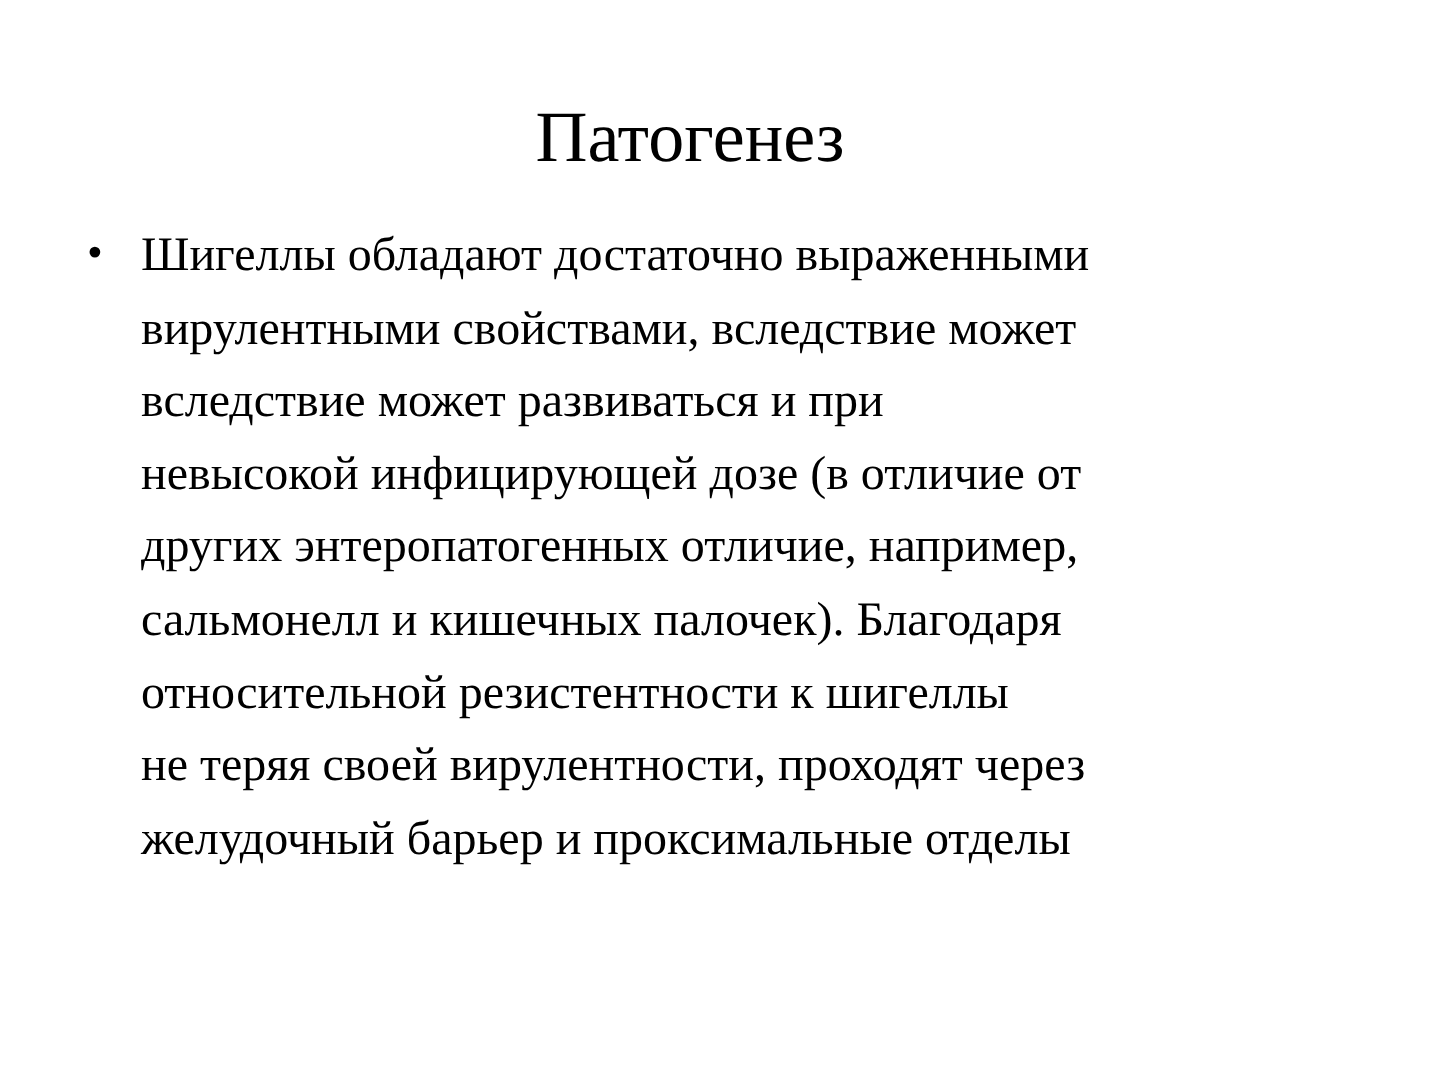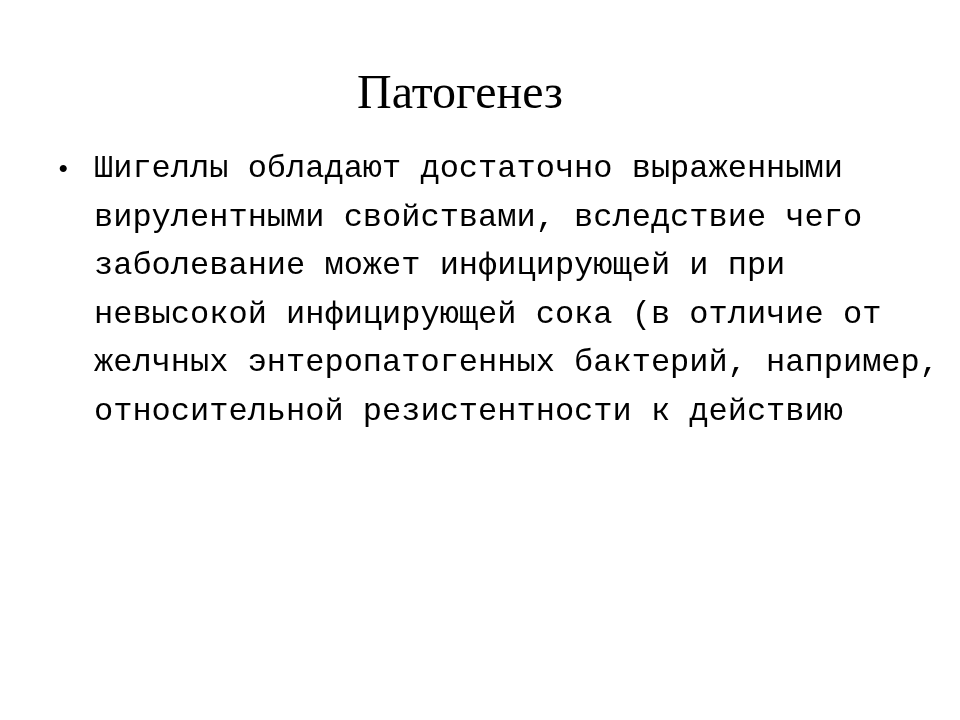--- a/index.html
+++ b/index.html
@@ -2,31 +2,34 @@
 <html><head>
 <meta charset="utf-8">
 <style>
   html, body { margin:0; padding:0; background:#ffffff; }
   body { width:960px; height:720px; position:relative; overflow:hidden;
          font-family:"Liberation Serif","DejaVu Serif",serif; color:#000; }
   .title { position:absolute; left:0; top:62px; width:920px; text-align:center;
            font-size:48px; line-height:60px; }
   .bullet-wrap { position:absolute; left:58px; top:145px; width:860px; }
   .bullet { position:absolute; left:0; top:0; font-size:30px; line-height:48px; }
-  .body-text { position:absolute; left:36px; top:0; width:820px; font-size:32px; line-height:48.6px;font-family:Liberation Mono, monospace; }
+  .body-text { position:absolute; left:36px; top:0; width:820px; font-size:32px; line-height:48.6px; }
   .line { display:block; white-space:nowrap; }
 </style>
 </head>
 <body>
 
 <div class="title">Патогенез</div>
 
 <div class="bullet-wrap">
   <span class="bullet">•</span>
   <div class="body-text">
     <span class="line">Шигеллы обладают достаточно выраженными</span>
-    <span class="line">вирулентными свойствами, вследствие чего</span>
-    <span class="line">заболевание может инфицирующей и при</span>
-    <span class="line">невысокой инфицирующей сока (в отличие от</span>
-    <span class="line">желчных энтеропатогенных бактерий, например,</span>
-    <span class="line">относительной резистентности к действию</span>
+    <span class="line">вирулентными свойствами, вследствие может</span>
+    <span class="line">вследствие может развиваться и при</span>
+    <span class="line">невысокой инфицирующей дозе (в отличие от</span>
+    <span class="line">других энтеропатогенных отличие, например,</span>
+    <span class="line">сальмонелл и кишечных палочек). Благодаря</span>
+    <span class="line">относительной резистентности к шигеллы</span>
+    <span class="line">не теряя своей вирулентности, проходят через</span>
+    <span class="line">желудочный барьер и проксимальные отделы</span>
   </div>
 </div>
 
 </body></html>

